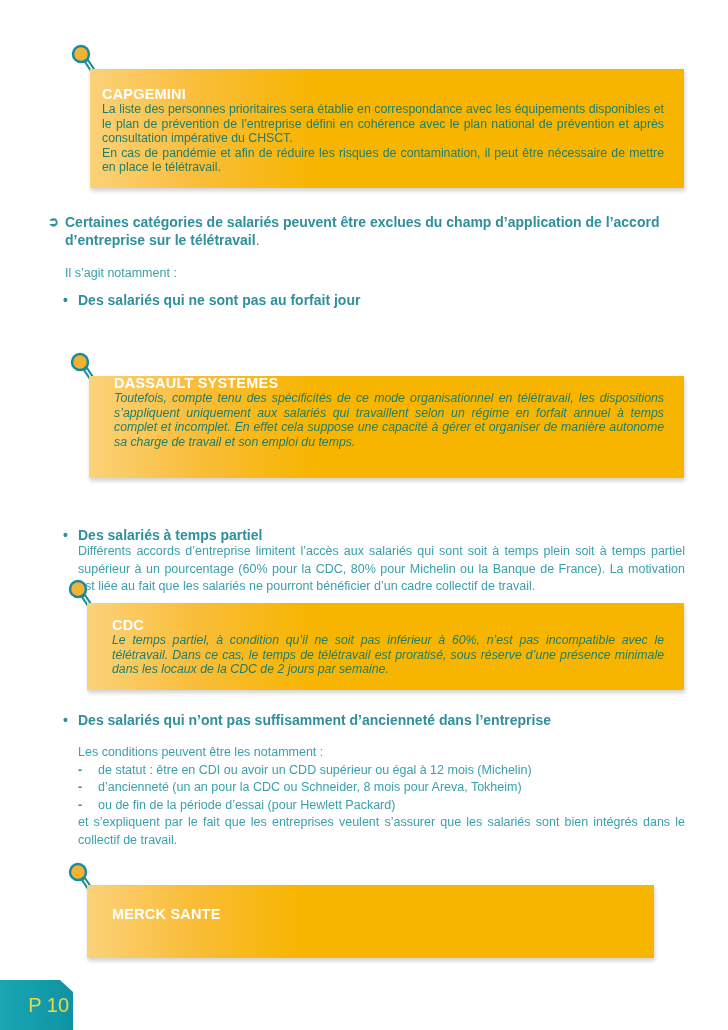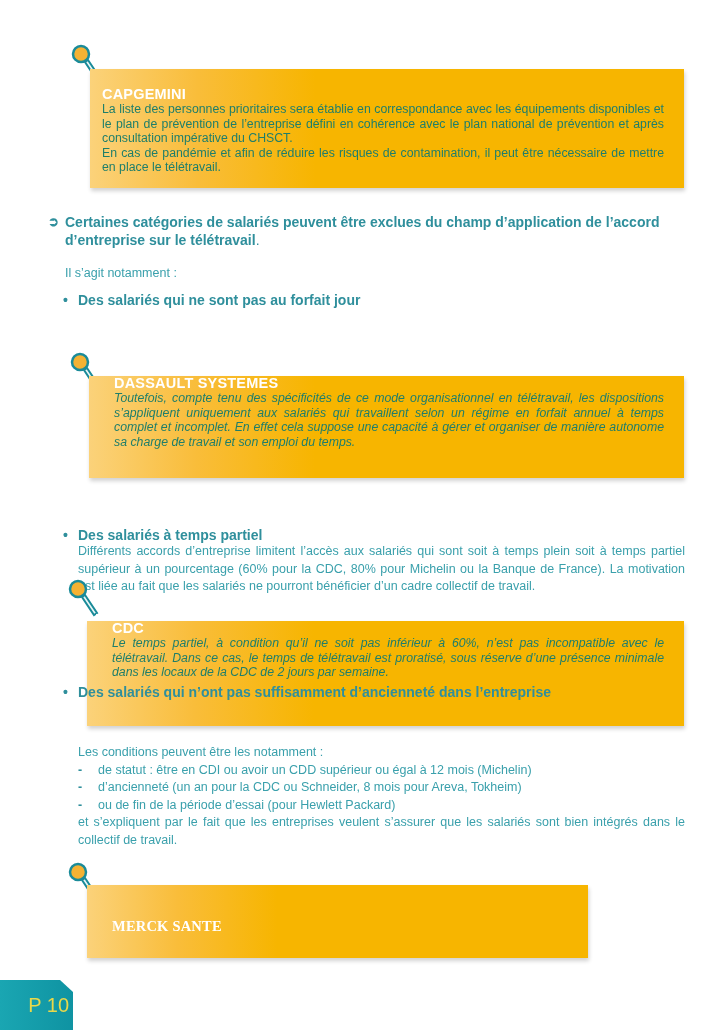--- a/index.html
+++ b/index.html
@@ -110,28 +110,28 @@
 </div>
 
 <div class="bullet" style="top:484px;margin-top:43px;">
   <div class="bhead"><span class="b">•</span><span>Des salariés à temps partiel</span></div>
   <div class="btext">Différents accords d’entreprise limitent l’accès aux salariés qui sont soit à temps plein soit à temps partiel supérieur à un pourcentage (60% pour la CDC, 80% pour Michelin ou la Banque de France). La motivation est liée au fait que les salariés ne pourront bénéficier d’un cadre collectif de travail.</div>
 </div>
 
 <svg class="mic" style="left:63px; top:575px;">
     <use href="#mic-glyph"></use>
   </svg>
-<div class="callout" style="left:87px; top:621px; width:597px; height:105px; ">
+<div class="callout" style="left:87px; top:603px; width:597px; height:87px; padding-top:15px;">
   <div class="title">CDC</div>
   <div class="body ital">
     <p>Le temps partiel, à condition qu’il ne soit pas inférieur à 60%, n’est pas incompatible avec le télétravail. Dans ce cas, le temps de télétravail est proratisé, sous réserve d’une présence minimale dans les locaux de la CDC de 2 jours par semaine.</p>
   </div>
 </div>
 
-<div class="bullet" style="top:684px;">
+<div class="bullet" style="top:712px;">
   <div class="bhead"><span class="b">•</span><span>Des salariés qui n’ont pas suffisamment d’ancienneté dans l’entreprise</span></div>
 </div>
 
 <div class="cond">
   <div>Les conditions peuvent être les notamment :</div>
   <div class="row">
       <span class="dash">-</span>
       <span>de statut : être en CDI ou avoir un CDD supérieur ou égal à 12 mois (Michelin)</span>
     </div>
   <div class="row">
@@ -141,17 +141,17 @@
   <div class="row">
       <span class="dash">-</span>
       <span>ou de fin de la période d’essai (pour Hewlett Packard)</span>
     </div>
   <div class="just">et s’expliquent par le fait que les entreprises veulent s’assurer que les salariés sont bien intégrés dans le collectif de travail.</div>
 </div>
 
 <svg class="mic" style="left:63px; top:858px;">
     <use href="#mic-glyph"></use>
   </svg>
-<div class="callout" style="left:87px; top:885px; width:501px; height:73px; padding-top:34px;font-family:Liberation Serif, serif;">
+<div class="callout" style="left:87px; top:885px; width:567px; height:73px; padding-top:22px;">
   <div class="title">MERCK SANTE</div>
 </div>
 
 <div class="pagetab">P 10</div>
 
 </body></html>

